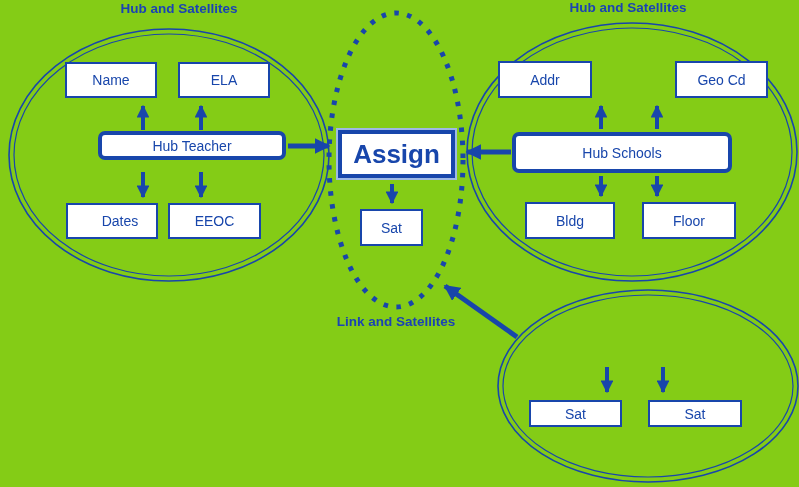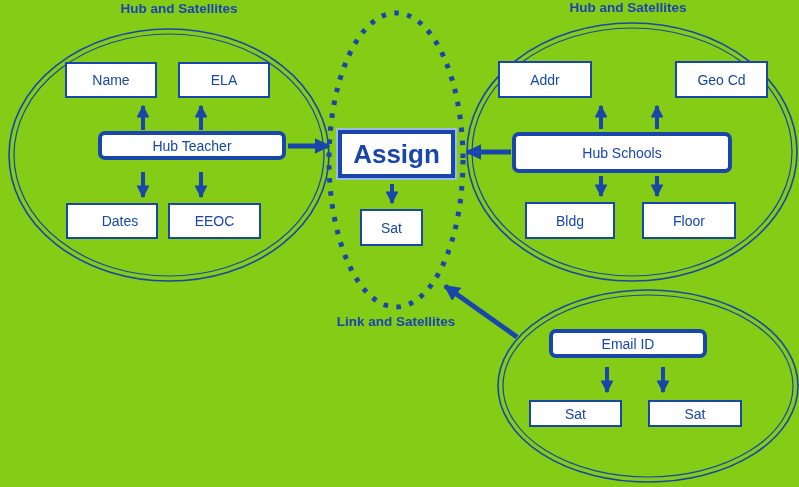--- a/index.html
+++ b/index.html
@@ -96,17 +96,16 @@
 
   <div class="box assign" style="left:338px;top:130px;width:117px;height:48px;">Assign</div>
   <div class="box" style="left:360px;top:209px;width:63px;height:37px;">Sat</div>
 
   <div class="box" style="left:498px;top:61px;width:94px;height:37px;">Addr</div>
   <div class="box" style="left:634px;top:61px;width:93px;height:37px;margin-left:41px;">Geo Cd</div>
   <div class="box thick" style="left:512px;top:132px;width:220px;height:41px;">Hub Schools</div>
   <div class="box" style="left:525px;top:202px;width:90px;height:37px;">Bldg</div>
   <div class="box" style="left:642px;top:202px;width:94px;height:37px;">Floor</div>
 
-  <div class="box thick" style="left:549px;top:329px;width:158px;height:29px;">Email ID</div>
   <div class="box" style="left:529px;top:400px;width:93px;height:27px;">Sat</div>
   <div class="box" style="left:648px;top:400px;width:94px;height:27px;">Sat</div>
 
 </div>
 
 </body></html>

